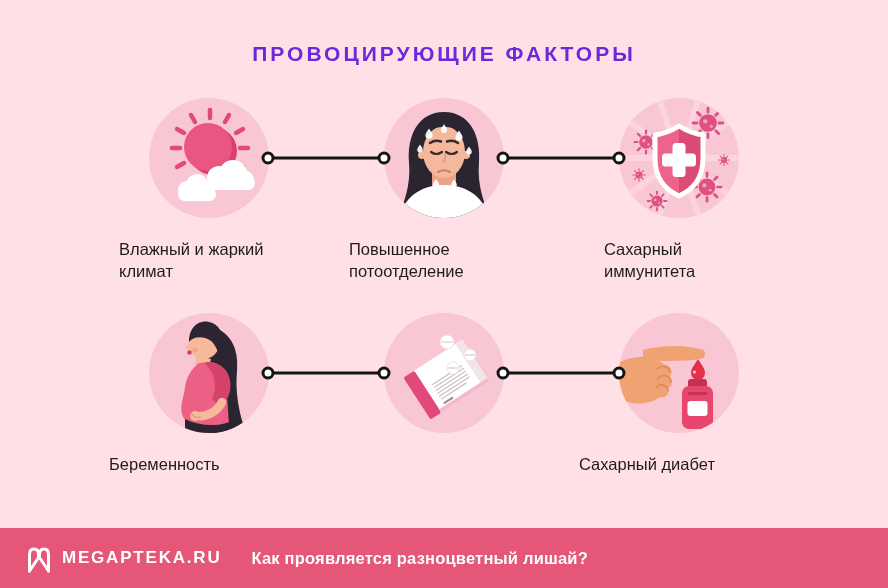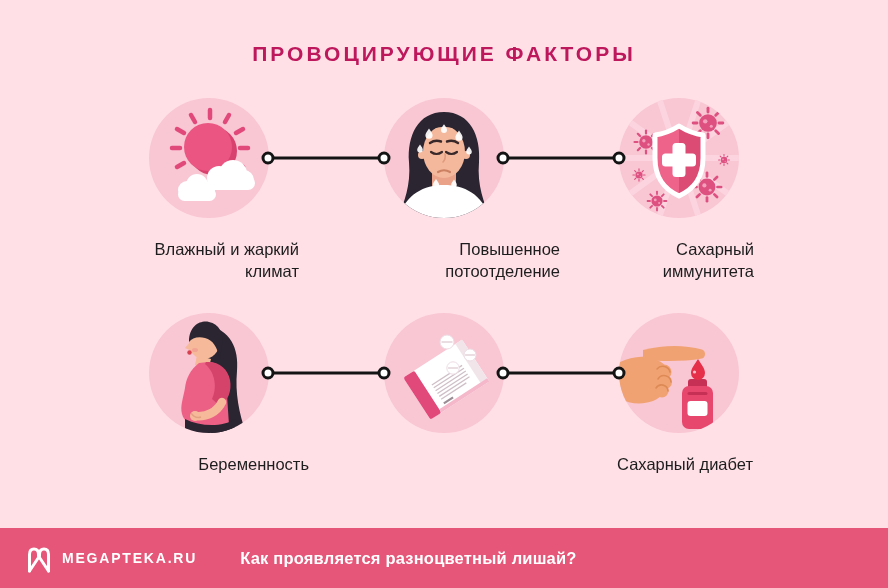--- a/index.html
+++ b/index.html
@@ -2,39 +2,39 @@
 <html><head>
 <meta charset="utf-8">
 <style>
   html,body{margin:0;padding:0;background:#fff;}
   .poster{
     position:relative;width:888px;height:588px;overflow:hidden;
     background:#ffe0e7;font-family:"Liberation Sans",sans-serif;color:#1d1d1d;
   }
   .title{
     position:absolute;top:42px;left:0;width:888px;text-align:center;
-    font-size:21px;font-weight:800;letter-spacing:3px;color:#be185d;
+    font-size:21px;font-weight:800;letter-spacing:3px;color:#6d28d9;
   }
   .circle{
     position:absolute;width:120px;height:120px;border-radius:50%;
   }
   .circle svg{display:block;width:120px;height:120px;}
   .label{
-    position:absolute;text-align:right;font-size:16.5px;line-height:22px;color:#1d1d1d;
+    position:absolute;text-align:left;font-size:16.5px;line-height:22px;color:#1d1d1d;
   }
   .connector{position:absolute;width:132px;height:20px;}
   .footer{
     position:absolute;left:0;top:528px;width:888px;height:60px;background:#e55679;
     display:flex;align-items:center;padding-left:25px;box-sizing:border-box;
   }
   .brand{
-    color:#fff;font-size:14px;font-weight:800;letter-spacing:1.8px;margin-left:9px;
+    color:#fff;font-size:17px;font-weight:800;letter-spacing:1.8px;margin-left:9px;
   }
   .question{
-    color:#fff;font-size:16.5px;font-weight:700;margin-left:43px;letter-spacing:.2px;
+    color:#fff;font-size:16.5px;font-weight:700;margin-left:30px;letter-spacing:.2px;
   }
 </style>
 </head>
 <body>
 
 <div class="poster">
 
   <div class="title">ПРОВОЦИРУЮЩИЕ ФАКТОРЫ</div>
 
   <div class="circle" style="left:149px;top:98px">
@@ -274,24 +274,24 @@
   </div>
   <div class="connector" style="left:495px;top:363px">
     <svg viewBox="0 0 132 20" width="132" height="20">
       <line x1="8" y1="10" x2="124" y2="10" stroke="#141414" stroke-width="3"></line>
       <circle cx="8" cy="10" r="5" fill="#ffffff" stroke="#141414" stroke-width="3"></circle>
       <circle cx="124" cy="10" r="5" fill="#ffffff" stroke="#141414" stroke-width="3"></circle>
     </svg>
   </div>
 
   <div class="label" style="left:119px;top:238px;width:180px">Влажный и жаркий климат</div>
-  <div class="label" style="left:360px;top:238px;width:200px">Повышенное потоотделение</div>
+  <div class="label" style="left:349px;top:238px;width:200px">Повышенное потоотделение</div>
   <div class="label" style="left:604px;top:238px;width:150px">Сахарный иммунитета</div>
   <div class="label" style="left:109px;top:453px;width:200px">Беременность</div>
-  <div class="label" style="left:553px;top:453px;width:200px">Сахарный диабет</div>
+  <div class="label" style="left:579px;top:453px;width:200px">Сахарный диабет</div>
 
   <div class="footer">
     <svg width="28" height="32" viewBox="0 0 28 32">
       <g fill="none" stroke="#ffffff" stroke-width="3" stroke-linecap="round" stroke-linejoin="round">
         <path d="M4.5 29 V12.5 Q4.5 7 9 7 Q13.5 7 13.5 12.5 L13.5 14 L23.5 29"></path>
         <path d="M23.5 29 V12.5 Q23.5 7 19 7 Q14.5 7 14.5 12.5 L14.5 14 L4.5 29"></path>
       </g>
     </svg>
     <span class="brand">MEGAPTEKA.RU</span>
     <span class="question">Как проявляется разноцветный лишай?</span>

